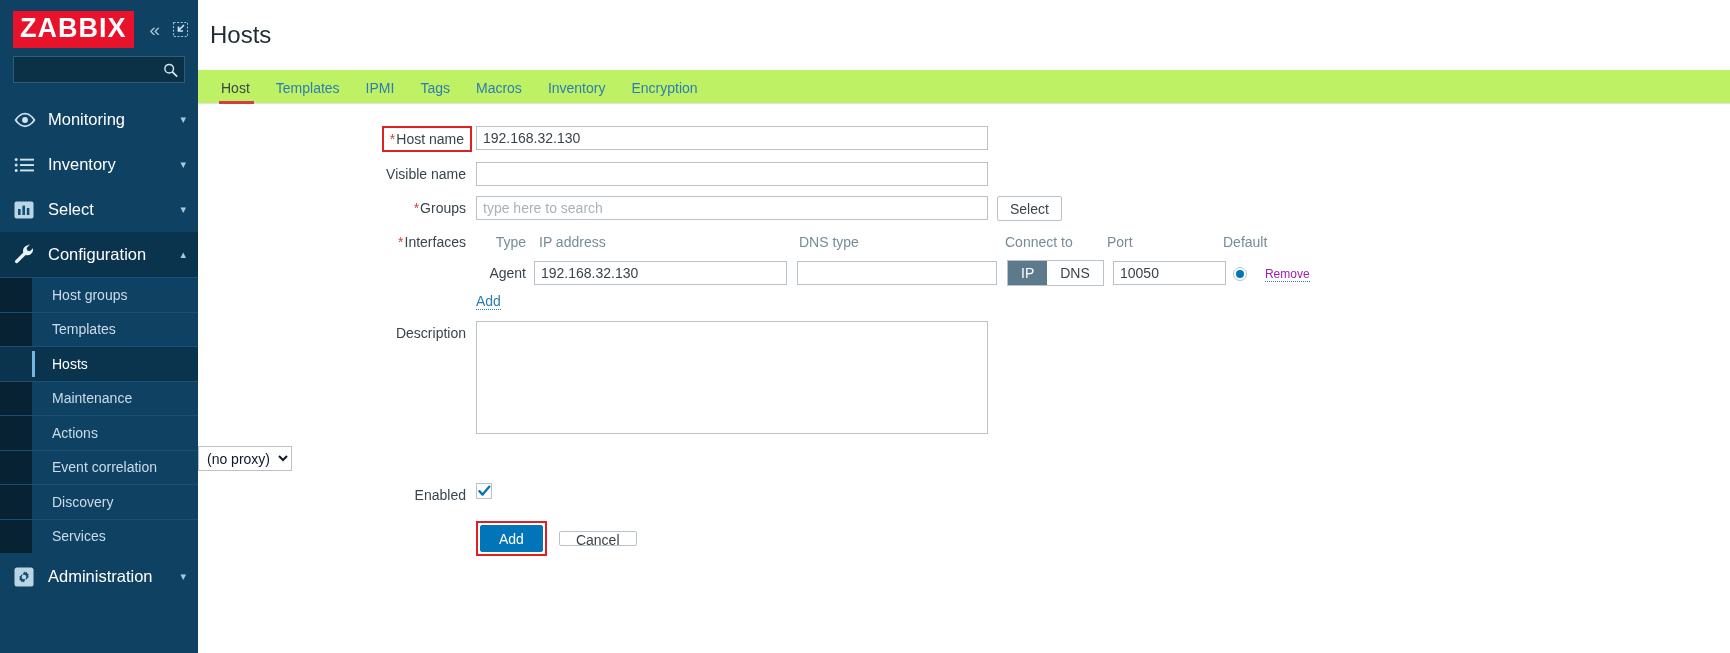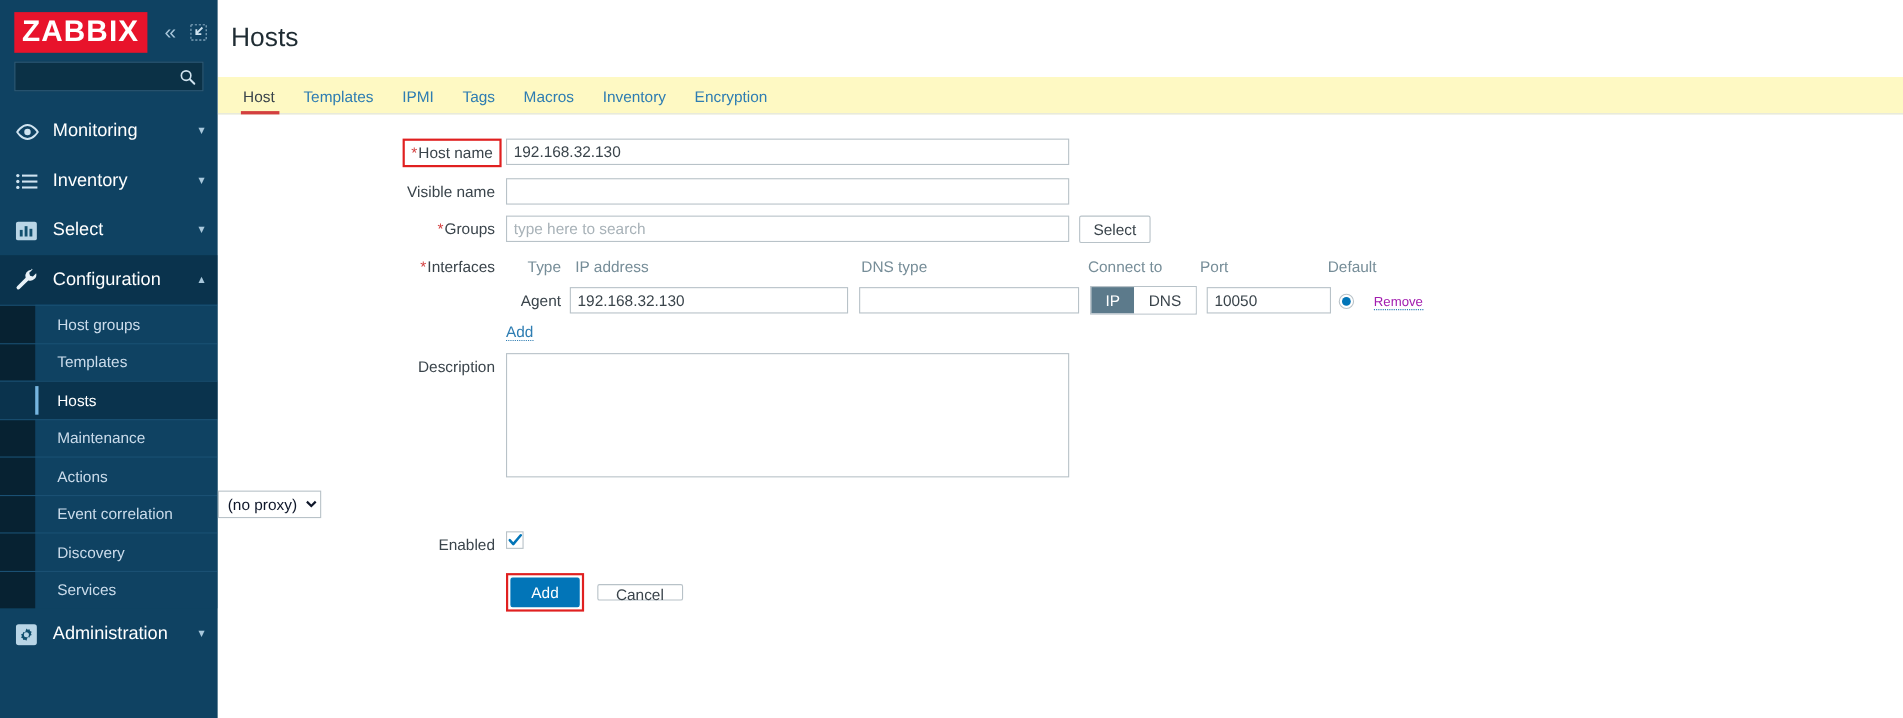--- a/index.html
+++ b/index.html
@@ -182,21 +182,21 @@
     margin: 0;
     padding-left: 0;
   }
 
   .tabbar {
     height: 34px;
     border-bottom: 1px solid #dfe4e7;
     display: flex;
     align-items: flex-end;
     padding-left: 12px;
-    background: #fef9c3;
+    background: #bef264;
   }
   .tab {
     font-size: 14px;
     color: #2e7db2;
     padding: 0 13px 8px 13px;
     cursor: pointer;
     position: relative;
     line-height: 1;
   }
   .tab:first-child { padding-left: 11px; }
@@ -224,20 +224,21 @@
   }
   .lbl {
     width: 262px;
     min-width: 262px;
     text-align: right;
     padding-right: 10px;
     color: #3a444b;
     font-size: 14px;
     line-height: 24px;
     white-space: nowrap;
+    margin-left: 16px;
   }
   .req { color: #d33f3f; margin-right: 1px; }
 
   .hl-box {
     display: inline-block;
     border: 2px solid #e02020;
     padding: 2px 6px 2px 6px;
     margin-right: -6px;
     line-height: 18px;
   }

